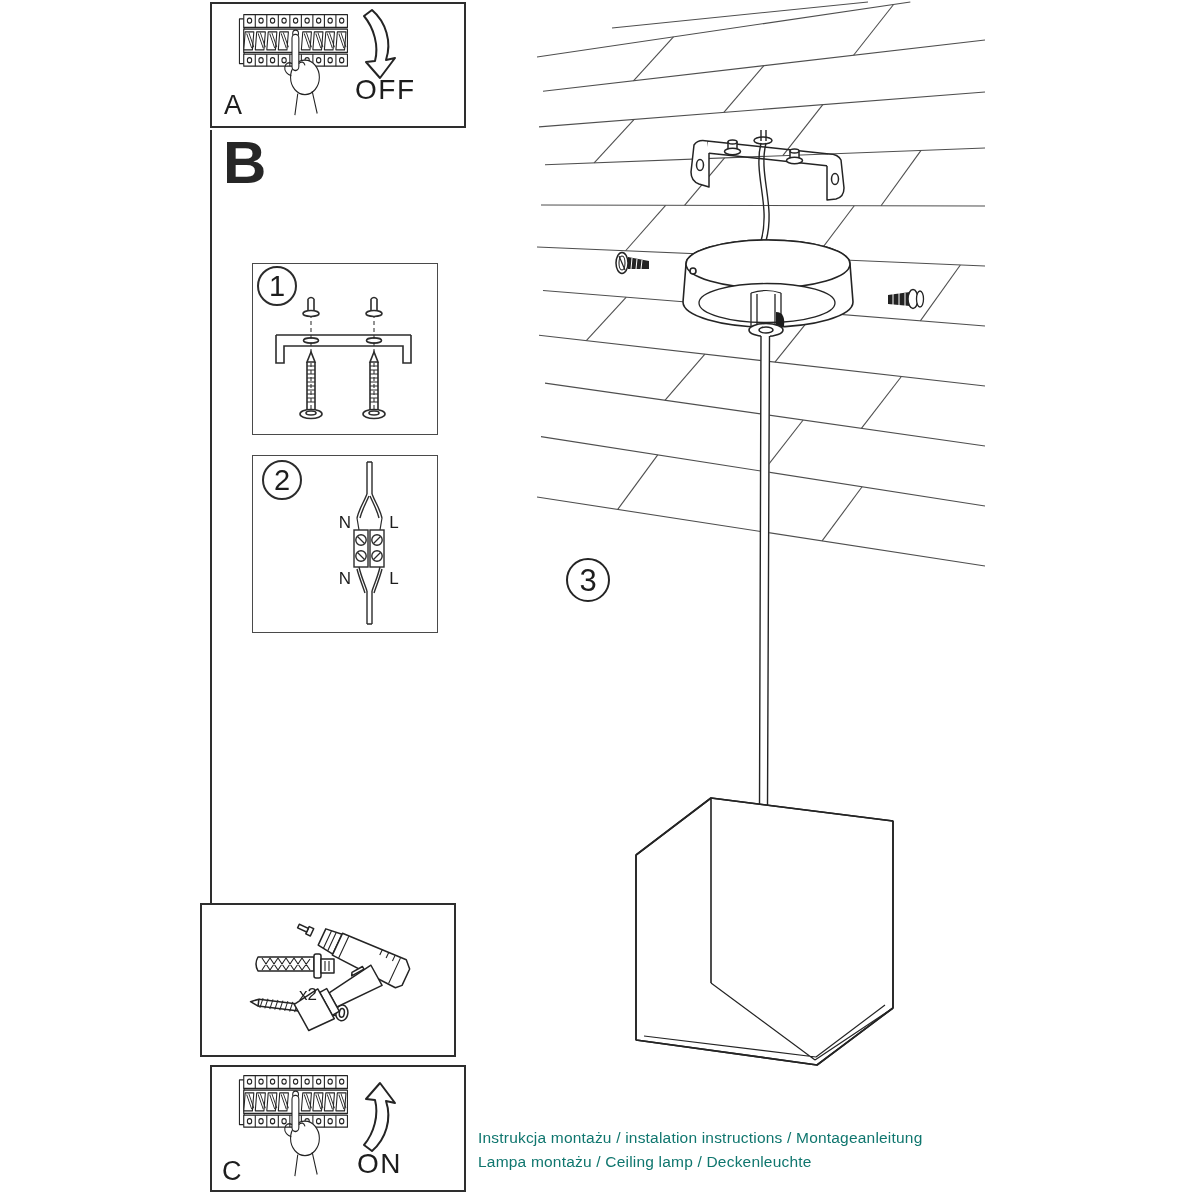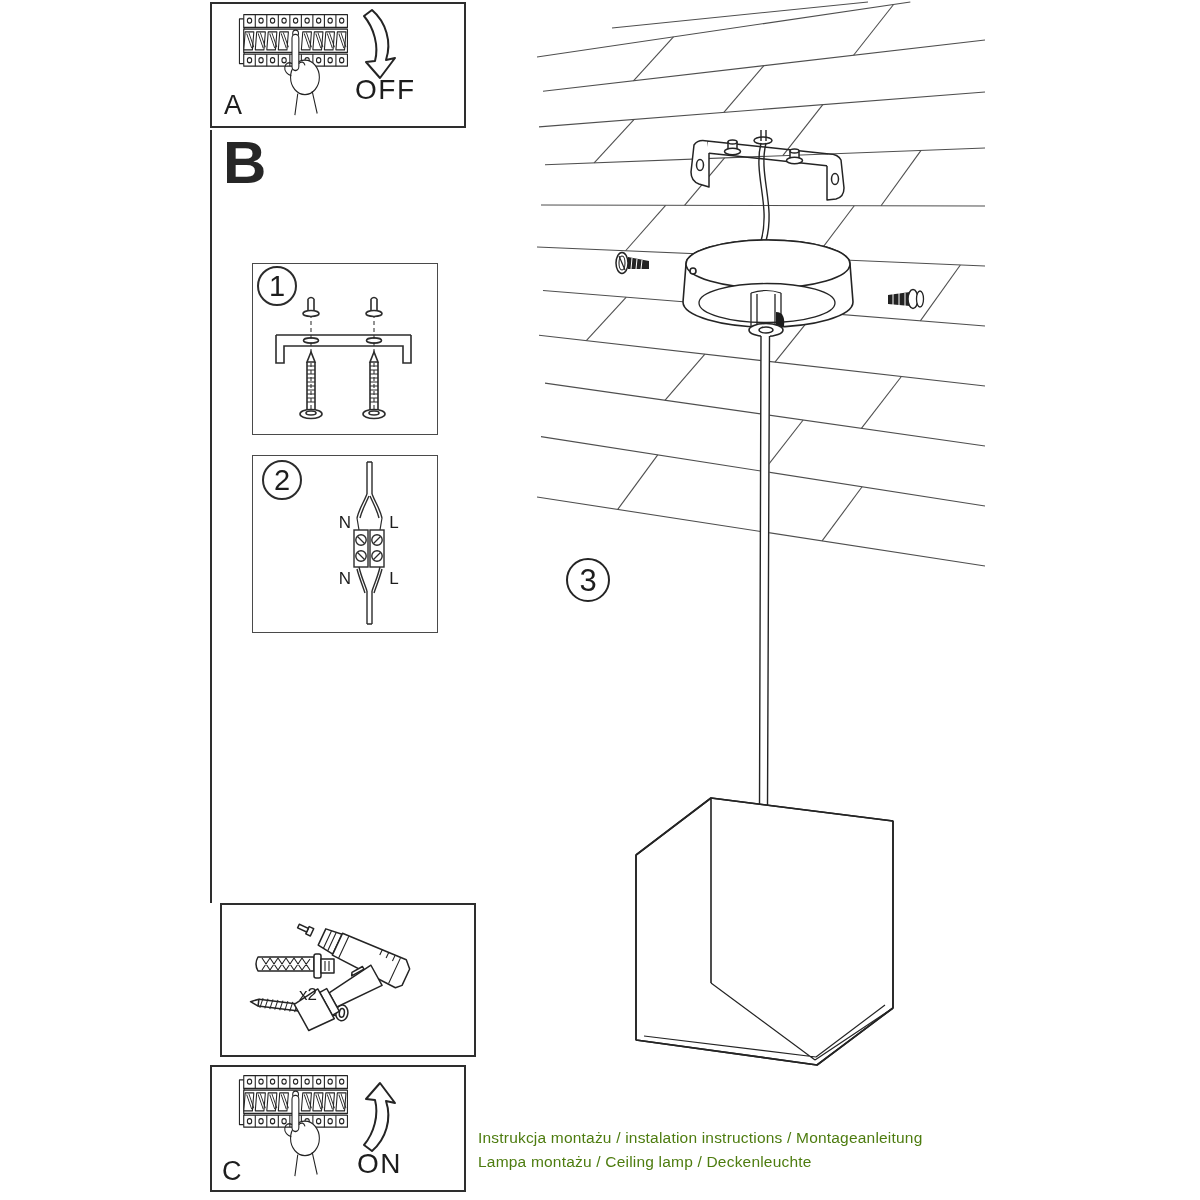--- a/index.html
+++ b/index.html
@@ -5,21 +5,21 @@
   html,body{margin:0;padding:0;background:#fff;}
   #sheet{position:relative;width:1200px;height:1200px;background:#fff;overflow:hidden;
          font-family:"Liberation Sans",sans-serif;color:#262626;}
   .abs{position:absolute;}
   .box{position:absolute;border:2px solid #2e2e2e;background:#fff;box-sizing:border-box;}
   .thinbox{position:absolute;border:1.6px solid #4a4a4a;background:#fff;box-sizing:border-box;}
   svg{display:block;}
   svg text{font-family:"Liberation Sans",sans-serif;fill:#1d1d1d;}
   .bigletter{position:absolute;font-weight:bold;font-size:60px;letter-spacing:0;}
   #footer{position:absolute;left:478px;top:1126px;font-size:15.5px;line-height:24px;
-          color:#4d7c0f;letter-spacing:0.2px;}
+          color:#0f766e;letter-spacing:0.2px;}
   #footer p{margin:0;}
 </style>
 </head>
 <body>
 
 <div id="sheet">
 
   <svg width="0" height="0" aria-hidden="true">
     <defs>
       <g id="breaker" stroke="#242424" stroke-width="3" fill="#fff" stroke-linejoin="round">
@@ -244,21 +244,21 @@
                M166,1040 L347,1065 L423,1008" fill="none"></path>
       <path d="M174,1036 L346,1057 L415,1005 M241,983 L345,1060 M345,1060 L423,1008" fill="none" stroke-width="1.2"></path>
     </g>
 
     <g>
       <circle cx="118" cy="580" r="21" fill="#fff" stroke="#242424" stroke-width="2"></circle>
       <text x="118" y="591" font-size="31" text-anchor="middle">3</text>
     </g>
   </svg>
 
-  <div class="box" style="left:220px;top:903px;width:256px;height:154px;">
+  <div class="box" style="left:200px;top:903px;width:256px;height:154px;padding-left:20px;">
     <svg viewBox="0 0 252 150" width="252" height="150">
       <g stroke="#242424" stroke-width="1.5" fill="#fff" stroke-linejoin="round">
         <g>
           <path d="M36,52 Q32,59 36,66 L92,66 L92,52 Z"></path>
           <path d="M40,53 L48,65 L56,53 L64,65 L72,53 L80,65 L88,54 M40,65 L48,53 L56,65 L64,53 L72,65 L80,53 L88,65" fill="none" stroke-width="1.1"></path>
           <rect x="92" y="49" width="7" height="24" rx="2"></rect>
           <rect x="99" y="54" width="13" height="14"></rect>
           <path d="M103,56 L103,66 M107,56 L107,66" fill="none" stroke-width="1.1"></path>
         </g>
         <g transform="rotate(7 76 104)">

